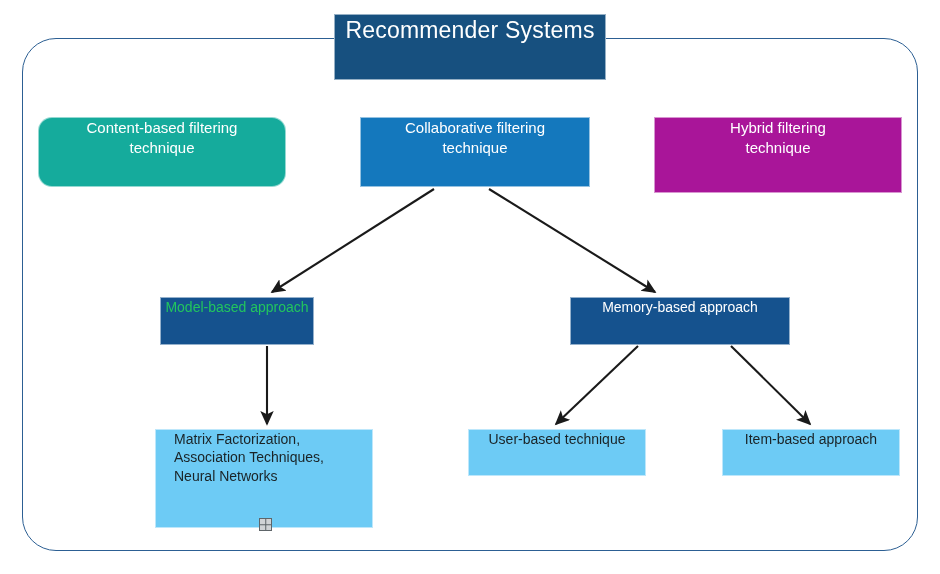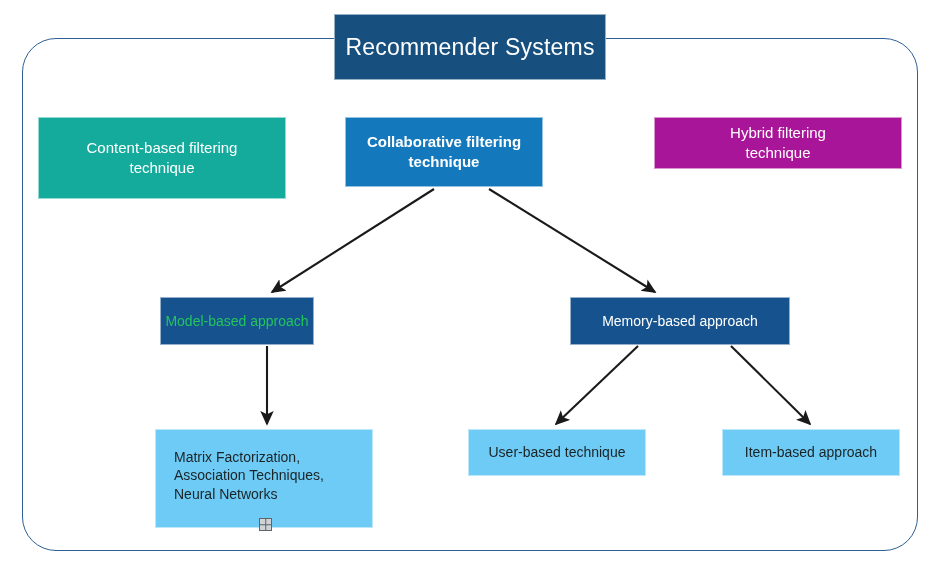--- a/index.html
+++ b/index.html
@@ -34,21 +34,20 @@
     top: 0;
     width: 940px;
     height: 574px;
     pointer-events: none;
   }
   
   .node {
     position: absolute;
     box-sizing: border-box;
     display: flex;
-    align-items: center;
     justify-content: center;
     text-align: center;
     line-height: 1.32;
     border: 1px solid rgba(255,255,255,0.55);
   }
   .node span {
     display: block;
     white-space: pre-line;
   }
 
@@ -63,40 +62,40 @@
     font-size: 23px;
     letter-spacing: 0.2px;
     z-index: 5;
   }
 
   
   #node-content {
     left: 38px;
     top: 117px;
     width: 248px;
-    height: 82px;
+    height: 70px;
     background: #15ab9c;
     color: #ffffff;
     font-size: 15px;
+    border-radius: 14px;
   }
   #node-collaborative {
-    left: 345px;
+    left: 360px;
     top: 117px;
-    width: 198px;
+    width: 230px;
     height: 70px;
     background: #1478bd;
     color: #ffffff;
     font-size: 15px;
-    font-weight: bold;
   }
   #node-hybrid {
     left: 654px;
     top: 117px;
     width: 248px;
-    height: 52px;
+    height: 76px;
     background: #a91599;
     color: #ffffff;
     font-size: 15px;
   }
 
   
   #node-model {
     left: 160px;
     top: 297px;
     width: 154px;

